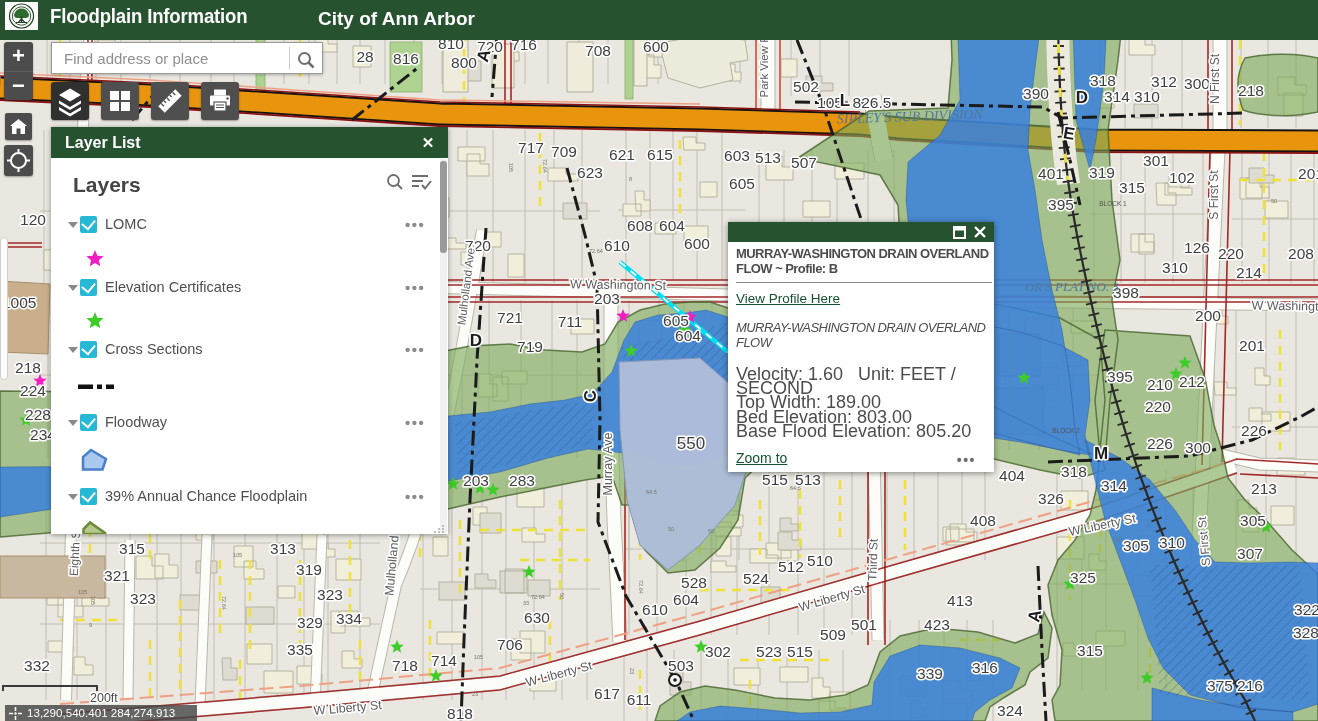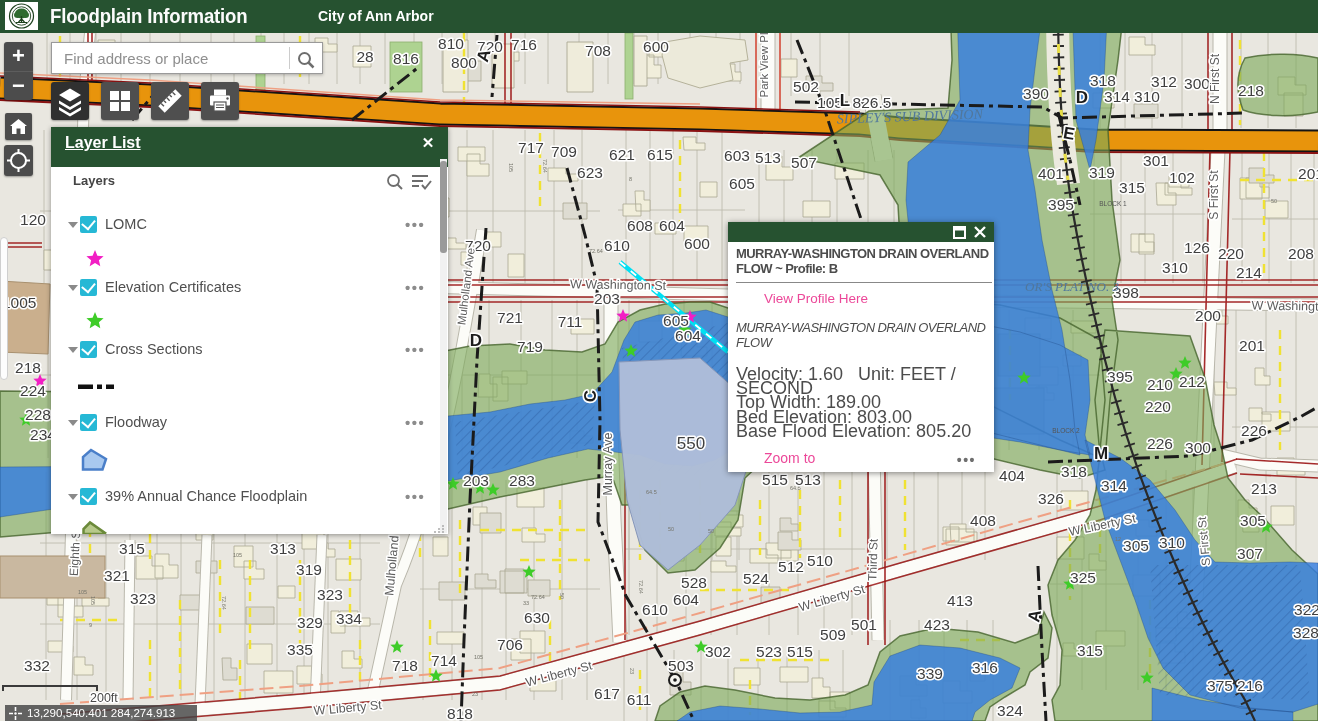--- a/index.html
+++ b/index.html
@@ -1,45 +1,45 @@
 <!DOCTYPE html>
 <html><head><meta charset="utf-8"><style>
 * { margin:0; padding:0; box-sizing:border-box; }
 body { width:1318px; height:721px; overflow:hidden; font-family:"Liberation Sans",sans-serif; position:relative; background:#e9e7e0; }
 #map { position:absolute; left:0; top:0; }
-#header { position:absolute; left:0; top:0; width:1318px; height:33px; background:#265230; z-index:20; }
+#header { position:absolute; left:0; top:0; width:1318px; height:40px; background:#265230; z-index:20; }
 #logo { position:absolute; left:5px; top:2px; width:33px; height:28px; background:#fff; }
 #title { position:absolute; left:50px; top:4px; color:#fbfbfb; font-size:21px; font-weight:bold; letter-spacing:-0.2px; transform:scaleX(0.885); transform-origin:left center; }
-#subtitle { position:absolute; left:318px; top:8px; color:#ffffff; font-size:14px; font-weight:bold; }
+#subtitle { position:absolute; left:318px; top:8px; color:#ffffff; font-size:19px; font-weight:bold; }
 .ctl { position:absolute; background:#4c4c4c; color:#fff; z-index:15; box-shadow:0 1px 2px rgba(0,0,0,0.35); }
 #zoomctl { left:4px; top:42px; width:29px; height:58px; border-radius:3px; }
 #zoomctl .zi { width:29px; height:29px; text-align:center; font-size:22px; line-height:27px; font-weight:bold; }
 #zoomctl .zi+.zi { border-top:1px solid #5d5d5d; }
 #homebtn { left:5px; top:113px; width:27px; height:27px; border-radius:2px; }
 #locbtn { left:4px; top:145px; width:29px; height:31px; border-radius:3px; }
 #search { position:absolute; left:51px; top:42px; width:272px; height:32px; background:#fff; border:1px solid #9a9a9a; z-index:15; box-shadow:0 1px 3px rgba(0,0,0,0.25); }
 #search .ph { position:absolute; left:12px; top:7px; font-size:15px; color:#8f8f8f; }
 #search .sdiv { position:absolute; right:32px; top:4px; bottom:4px; width:1px; background:#ccc; }
 .toolbtn { position:absolute; top:82px; width:38px; height:38px; background:#4f4f4f; border-radius:3px; z-index:15; box-shadow:0 1px 2px rgba(0,0,0,0.35); }
 #panel { position:absolute; left:51px; top:127px; width:397px; height:407px; background:#fff; z-index:16; box-shadow:0 1px 5px rgba(0,0,0,0.4); }
-#panelhdr { height:40px; background:#265230; color:#fff; font-size:16px; font-weight:bold; line-height:31px; padding-left:14px;text-decoration:underline; }
+#panelhdr { height:31px; background:#265230; color:#fff; font-size:16px; font-weight:bold; line-height:31px; padding-left:14px; }
 #panelx { position:absolute; right:10px; top:0; width:20px; height:31px; color:#fff; font-size:15px; line-height:31px; font-weight:bold; text-align:center; }
-#layershd { position:absolute; left:73px; top:173px; font-size:13px; font-weight:bold; color:#444; z-index:17; }
+#layershd { position:absolute; left:73px; top:173px; font-size:21px; font-weight:bold; color:#444; z-index:17; }
 .lrow { position:absolute; left:0; width:100%; height:20px; }
 .tri { position:absolute; left:68px; width:0; height:0; border-left:5px solid transparent; border-right:5px solid transparent; border-top:6px solid #8a8a8a; }
 .cb { position:absolute; left:80px; width:17px; height:17px; background:#26b8d5; border-radius:2px; }
 .cb:after { content:""; position:absolute; left:4px; top:1px; width:7px; height:10px; border:solid #fff; border-width:0 2.5px 2.5px 0; transform:rotate(40deg); }
 .ltxt { position:absolute; left:105px; font-size:14.5px; color:#4f4f4f; }
 .dots { position:absolute; left:405px; color:#8c8c8c; font-size:15px; font-weight:bold; letter-spacing:1.5px; }
 #popup { position:absolute; left:728px; top:222px; width:266px; height:250px; background:#fff; z-index:17; box-shadow:0 1px 6px rgba(0,0,0,0.45); }
 #popuphdr { height:20px; background:#265230; }
 #popup .body { padding:4px 2px 0 8px; color:#4c4c4c; }
 #ptitle { font-size:13px; font-weight:bold; line-height:15px; letter-spacing:-0.55px; }
 #popup hr { border:none; border-top:1px solid #888; margin:6px 0 6px 0; }
-.plink { color:#ec4899; font-size:13.5px;margin-left:28px; }
+.plink { color:#14532d; text-decoration:underline; font-size:13.5px; }
 #pitalic { font-style:italic; font-size:13px; letter-spacing:-0.55px; line-height:15px; margin-top:13px; }
 #pbold { font-weight:bold; font-size:13.5px; }
 #pdata { font-size:18px; line-height:14.2px; margin-top:17px; }
 #zoomto { position:absolute; left:8px; bottom:6px; font-size:14px; }
 #pdots { position:absolute; right:18px; bottom:4px; color:#6f6f6f; font-size:14px; font-weight:bold; letter-spacing:1.5px; }
 #ptail { position:absolute; left:138px; top:250px; width:0; height:0; border-left:9px solid transparent; border-right:9px solid transparent; border-top:9px solid #fff; }
 #coords { position:absolute; left:5px; top:705px; width:192px; height:16px; background:rgba(68,68,68,0.82); color:#fff; font-size:11.6px; line-height:16px; z-index:14; }
 #scalebar { position:absolute; left:2px; top:681px; z-index:14; }
 #leftpill { position:absolute; left:0px; top:237px; width:8px; height:143px; background:#fdfdfd; border:1px solid #cfcfcf; border-radius:4px; z-index:13; }
 #pscroll { position:absolute; right:1px; top:32px; width:7px; height:374px; background:#f1f1f1; }

